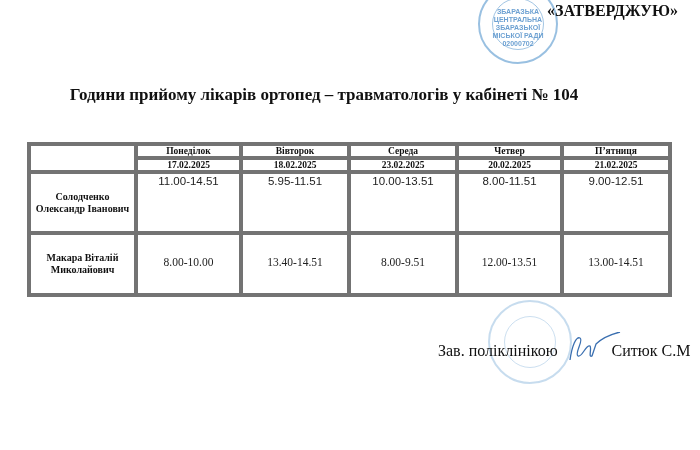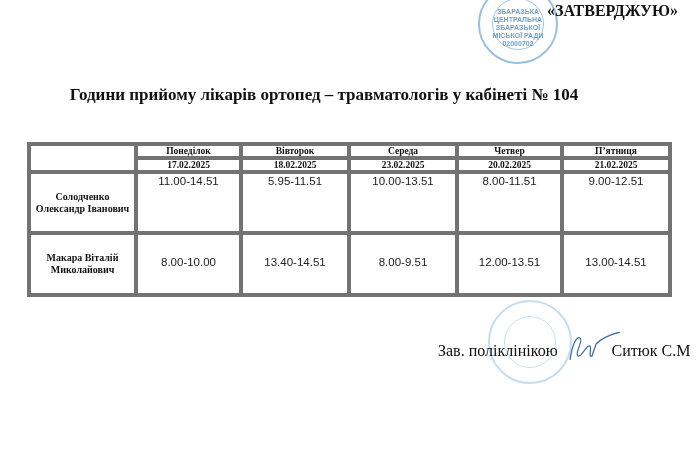--- a/index.html
+++ b/index.html
@@ -25,21 +25,21 @@
              font-weight: bold; font-size: 17px; line-height: 21px; }
 
     table.sched { position: absolute; left: 27px; top: 142px; width: 641px;
                   border-collapse: collapse; table-layout: fixed; }
     table.sched td, table.sched th { border: 4px solid #737373; padding: 0; text-align: center; vertical-align: top; }
     table.sched th { font-weight: bold; font-size: 9.5px; line-height: 10px; height: 10px; }
     table.sched td.name { font-weight: bold; font-size: 10px; line-height: 12px; padding-top: 17px; }
     table.sched td.time { font-family: "Liberation Sans", sans-serif; font-size: 11.5px; line-height: 14px; color: #222; }
     tr.r1 td { height: 40px; }
     tr.r2 td { height: 38px; font-family: Liberation Serif, serif; }
-    tr.r2 td.time { padding-top: 20px; }
+    tr.r2 td.time { padding-top: 20px; font-family: Liberation Serif, serif; }
 
     .footer { position: absolute; left: 438px; top: 342px; font-size: 16px; white-space: nowrap; }
     .footer .sig { display: inline-block; width: 46px; height: 18px; position: relative; vertical-align: -4px; }
     .footer .sig svg { position: absolute; left: 0; top: -10px; }
   </style>
 </head>
 <body>
 
 <div class="stamp stamp-top">
   <div class="inner"></div>

